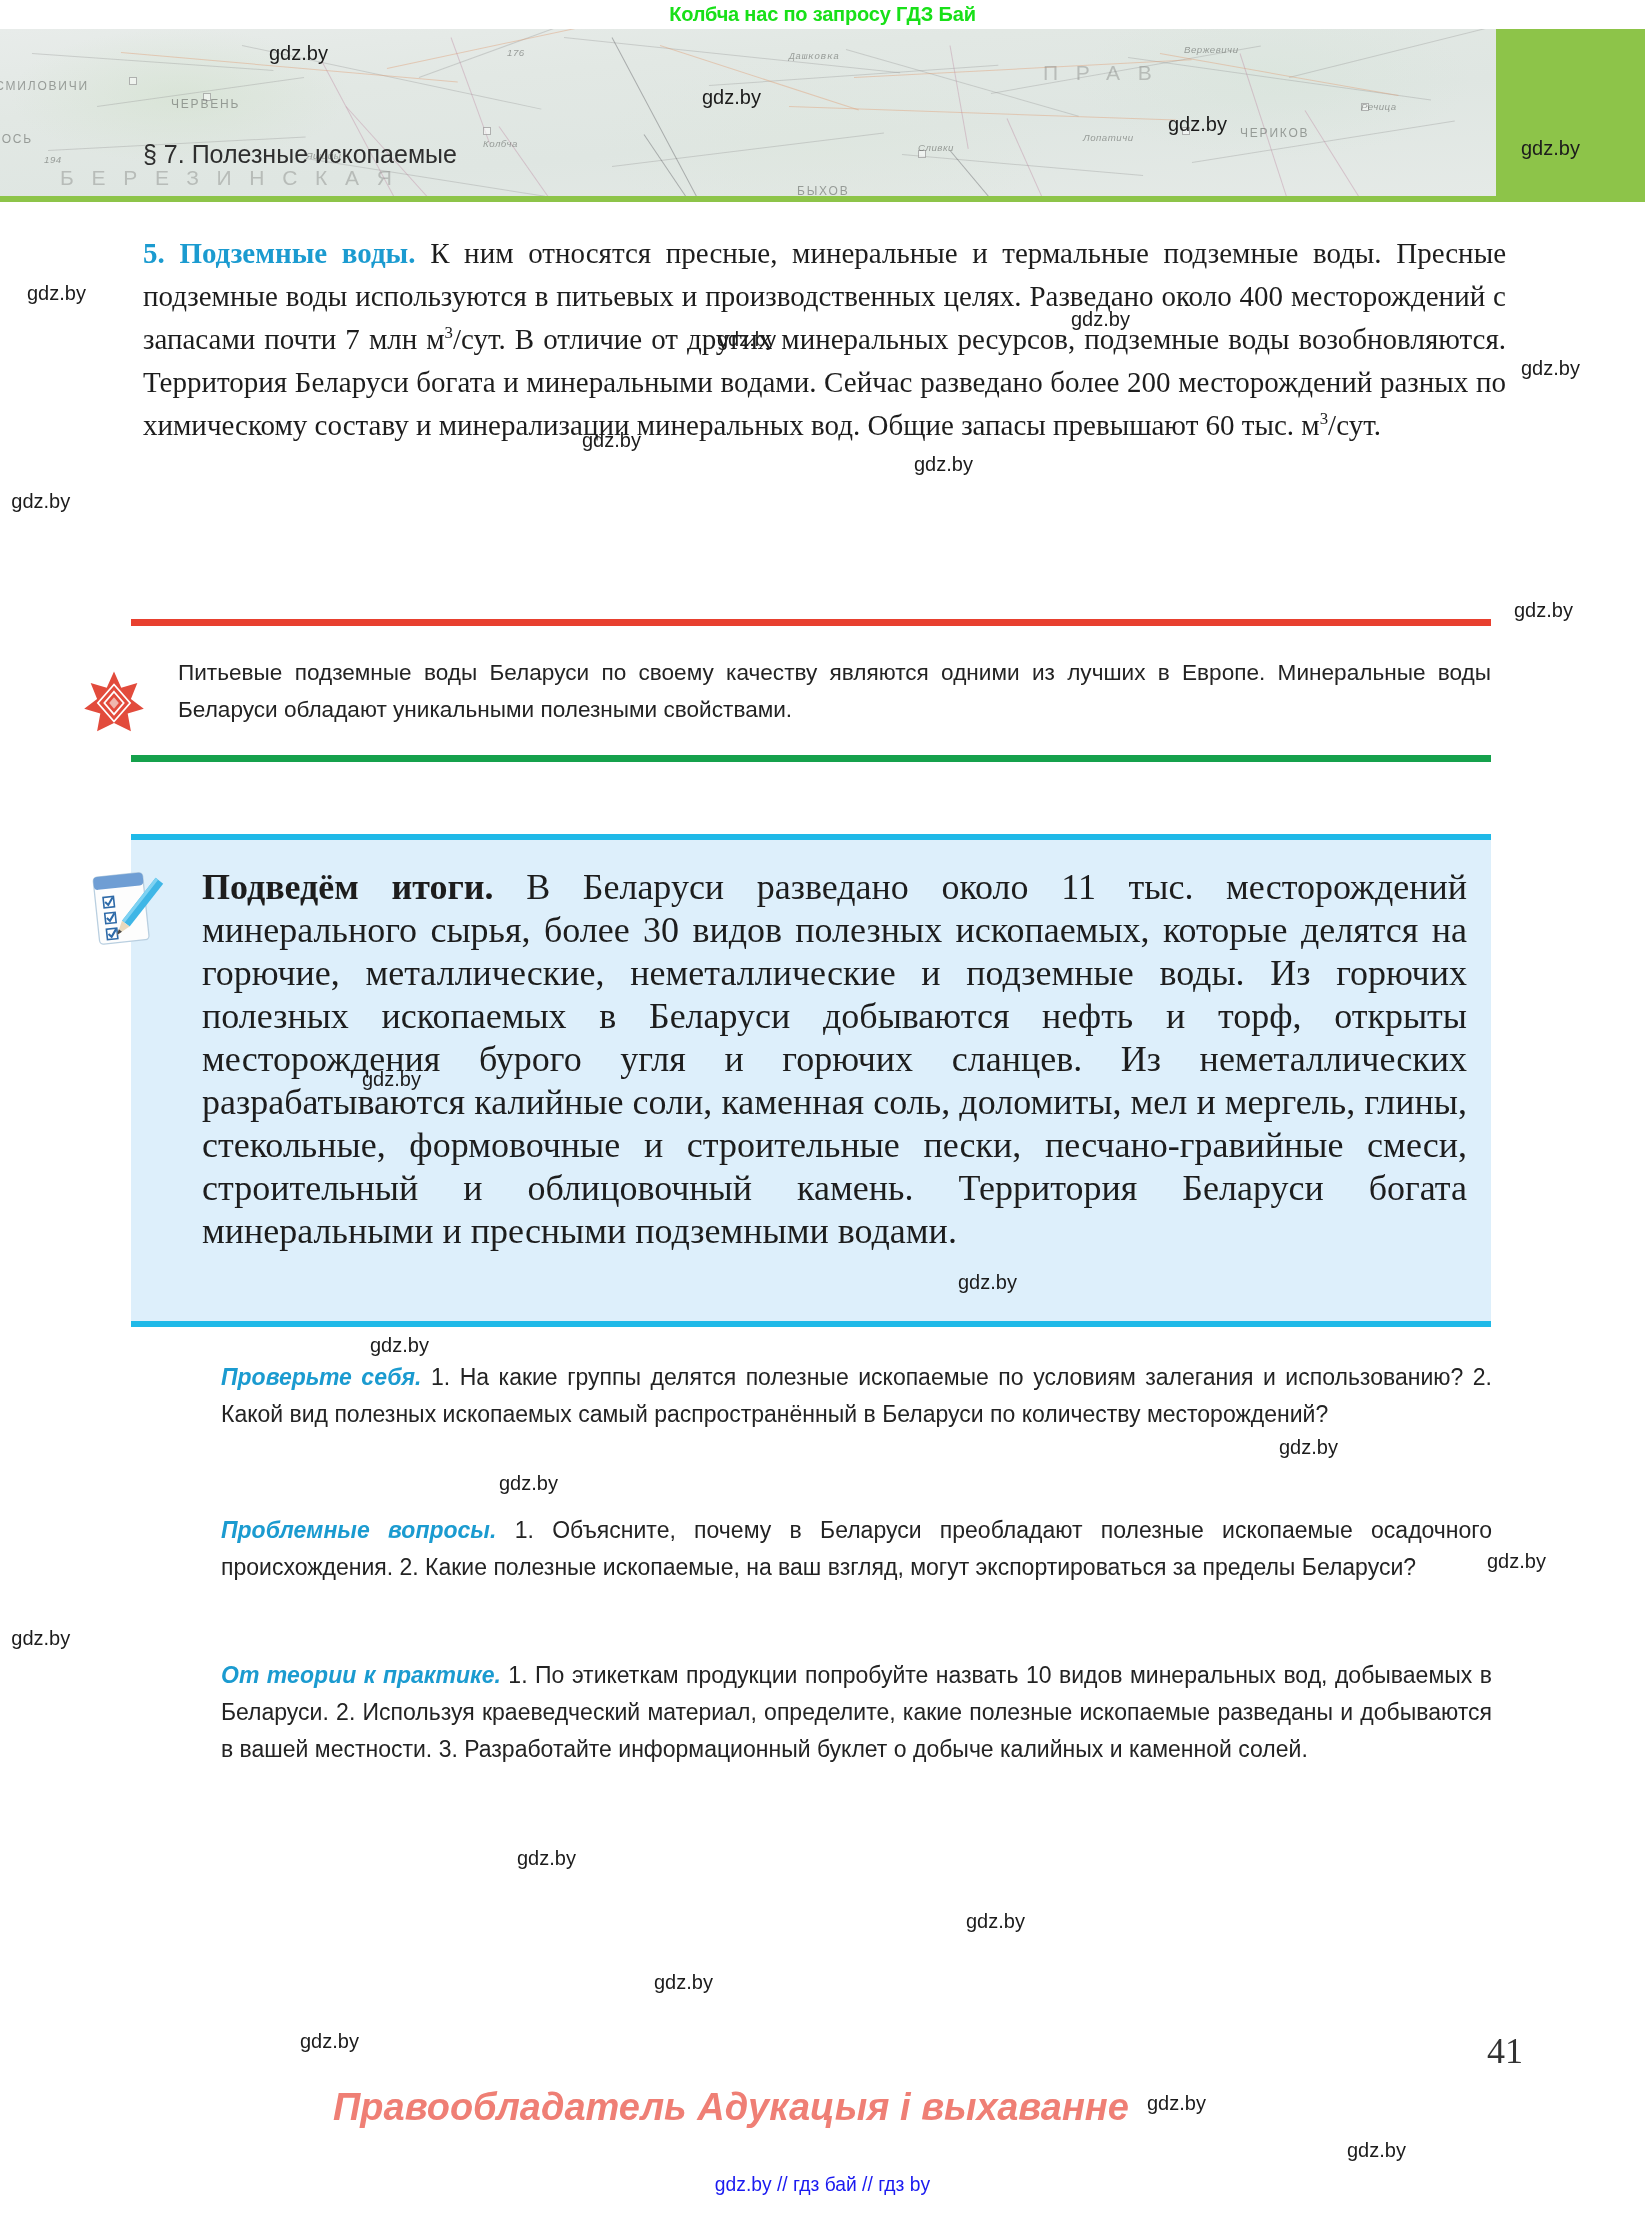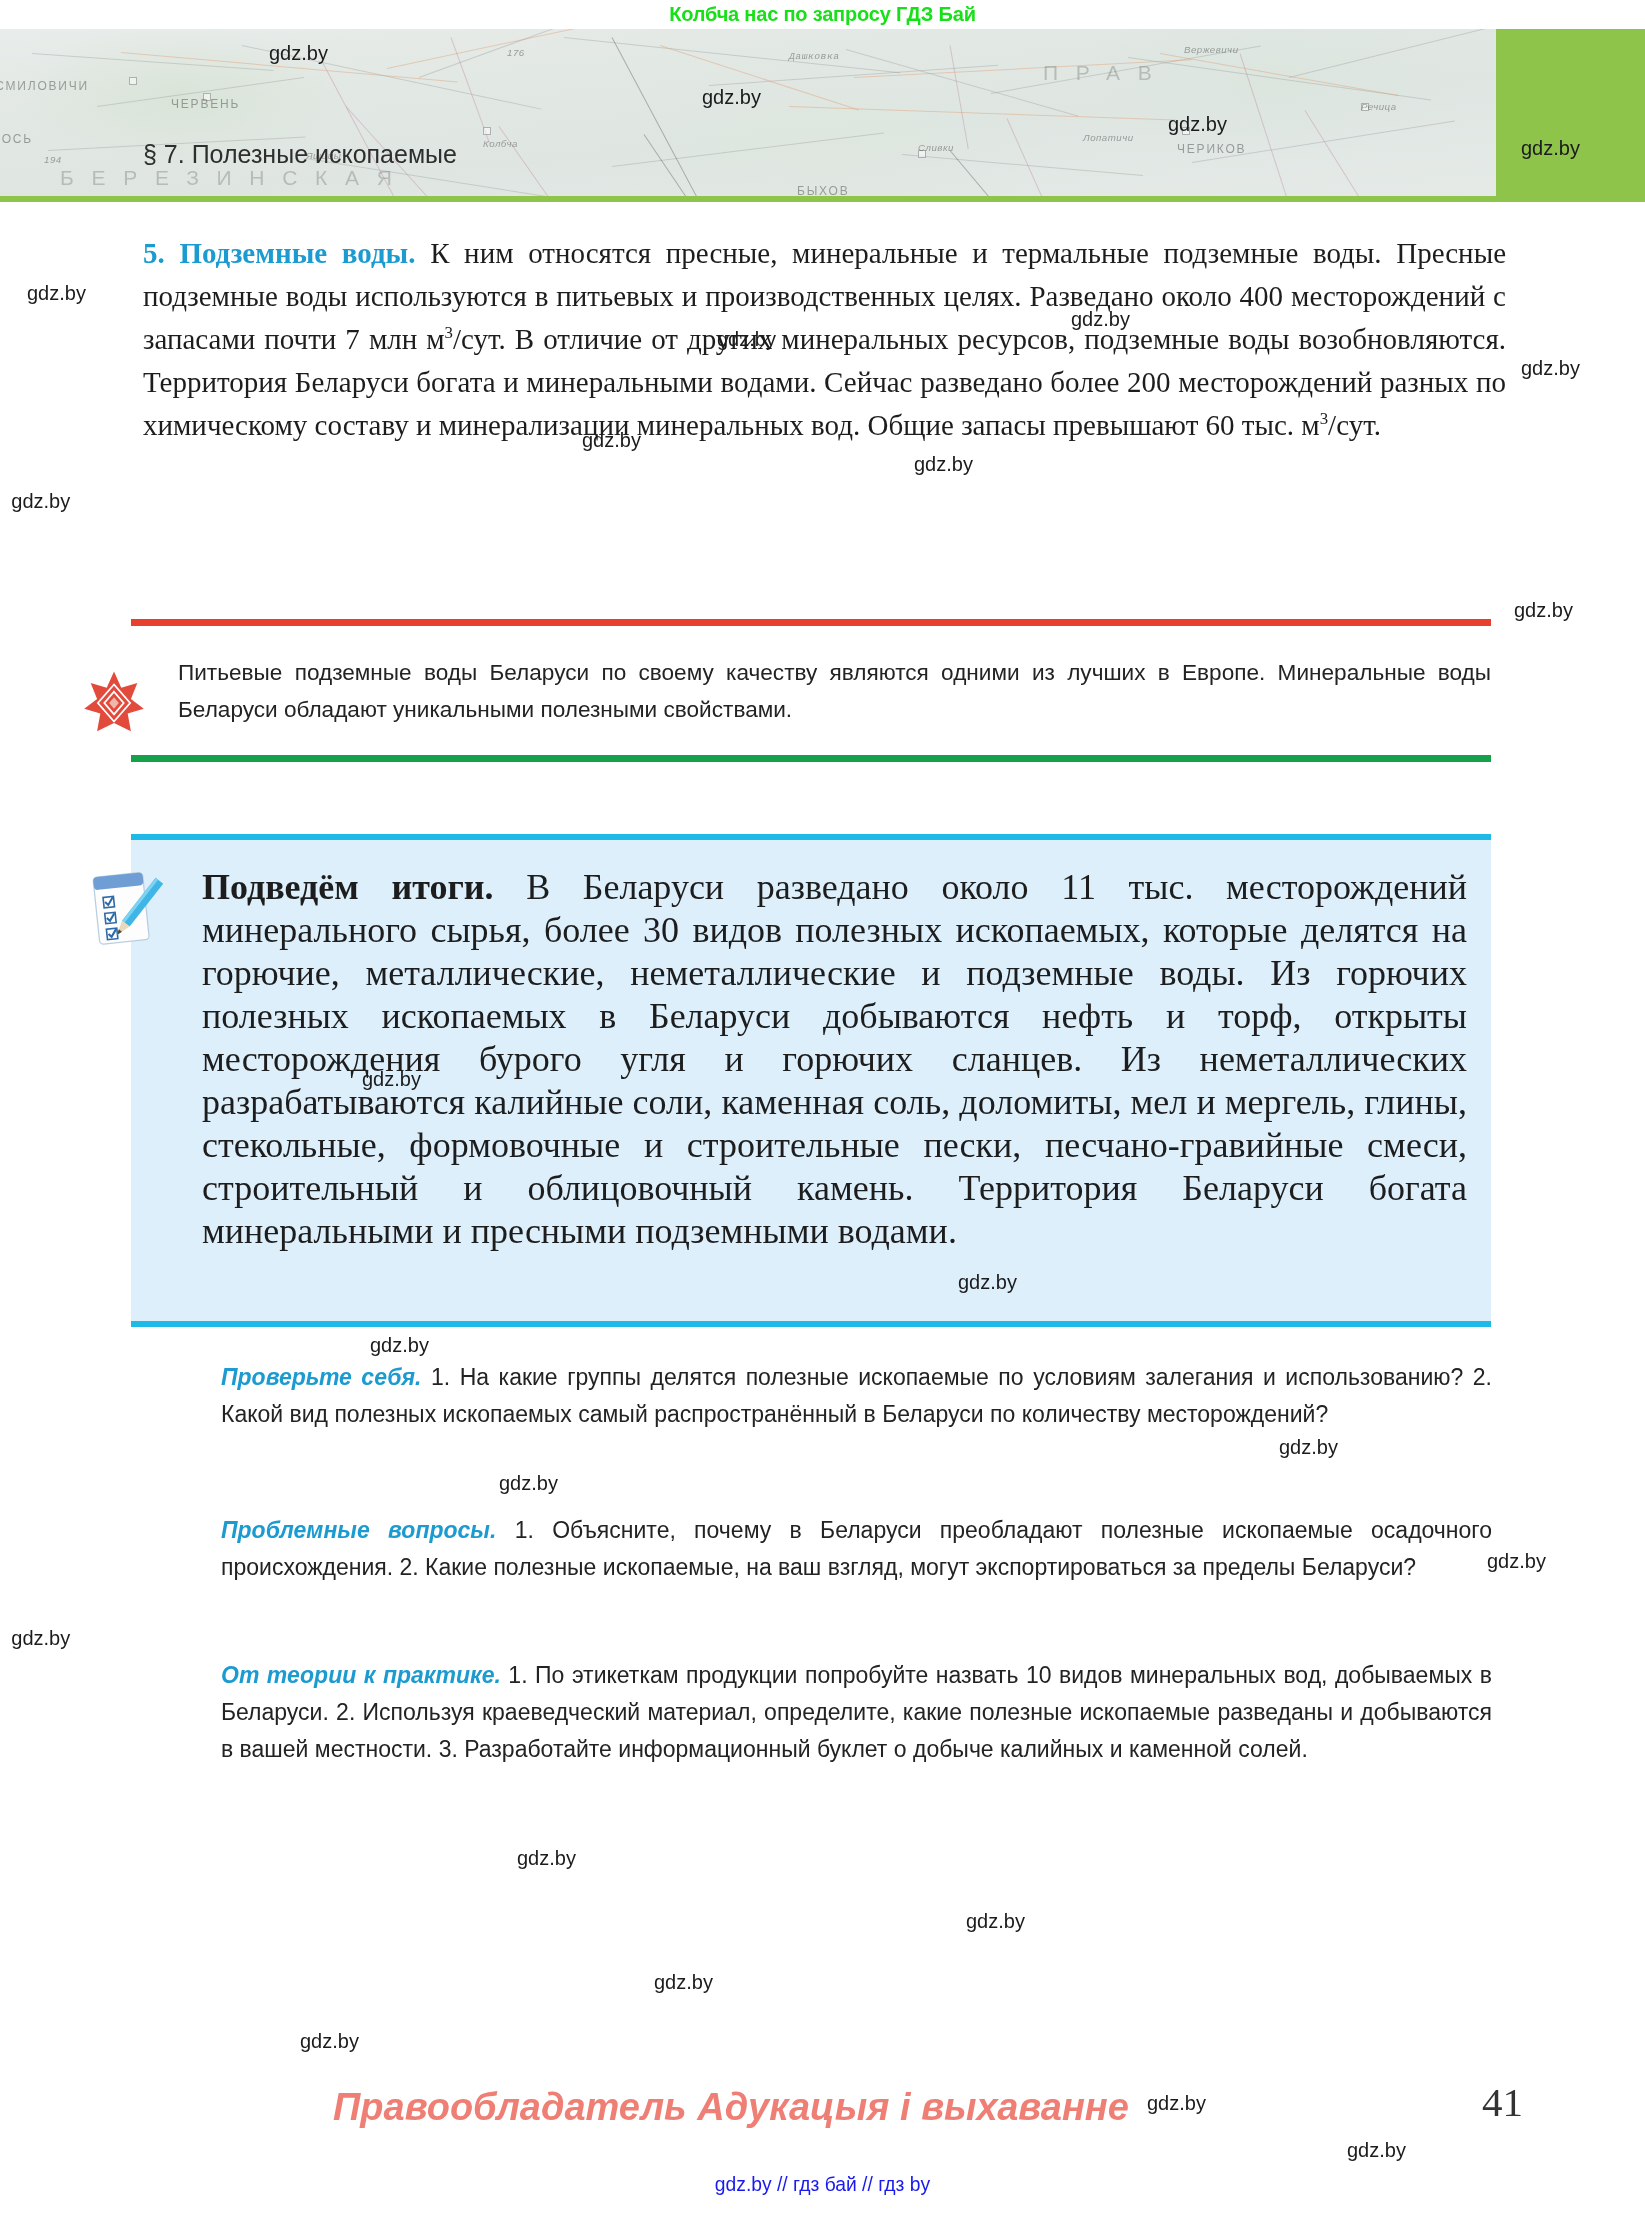--- a/index.html
+++ b/index.html
@@ -232,23 +232,22 @@
   #q-check { top: 1359px; }
   #q-problem { top: 1512px; }
   #q-practice { top: 1657px; }
 
   
   .page-number {
     position: absolute;
     right: 122px;
     top: 2030px;
     font-family: "Liberation Serif", serif;
-    font-size: 41px;
+    font-size: 36px;
     color: #333;
-    margin-top: 48px;
   }
   .copyright {
     position: absolute;
     left: 268px;
     top: 2086px;
     width: 926px;
     text-align: center;
     font-family: "Liberation Sans", sans-serif;
     font-style: italic;
     font-weight: 700;
@@ -327,21 +326,21 @@
       <div class="map-dot" style="left: 203px; top: 64px;"></div>
       <div class="map-label city" style="left: -4.8px; top: 50px;">СМИЛОВИЧИ</div>
       <div class="map-label city" style="left: 171px; top: 68px;">ЧЕРВЕНЬ</div>
       <div class="map-label city" style="left: -8px; top: 103px;">ЛОСЬ</div>
       <div class="map-label small" style="left: 306px; top: 121px;">Ящицы</div>
       <div class="map-label small" style="left: 483px; top: 109px;">Колбча</div>
       <div class="map-label small" style="left: 789px; top: 22px; font-family: Liberation Mono, monospace;">Дашковка</div>
       <div class="map-label small" style="left: 918px; top: 113px;">Сливки</div>
       <div class="map-label small" style="left: 1083px; top: 103px;">Лопатичи</div>
       <div class="map-label small" style="left: 1184px; top: 14.5px;">Вержевичи</div>
-      <div class="map-label city" style="left: 1177px; top: 97px; margin-top: 16px;">ЧЕРИКОВ</div>
+      <div class="map-label city" style="left: 1240px; top: 97px;">ЧЕРИКОВ</div>
       <div class="map-label small" style="left: 1361px; top: 72px;">Речица</div>
       <div class="map-label city" style="left: 797px; top: 155px;">БЫХОВ</div>
       <div class="map-label small" style="left: 44px; top: 125px;">194</div>
       <div class="map-label small" style="left: 507px; top: 17.7px;">176</div>
       <div class="map-label huge" style="left: 60px; top: 137px;">БЕРЕЗИНСКАЯ</div>
       <div class="map-label huge" style="left: 1043px; top: 32px;">ПРАВ</div>
     </div>
   <div class="banner-green-block"></div>
   <div class="banner-green-rule"></div>
   <div class="banner-title">§ 7. Полезные ископаемые</div>

